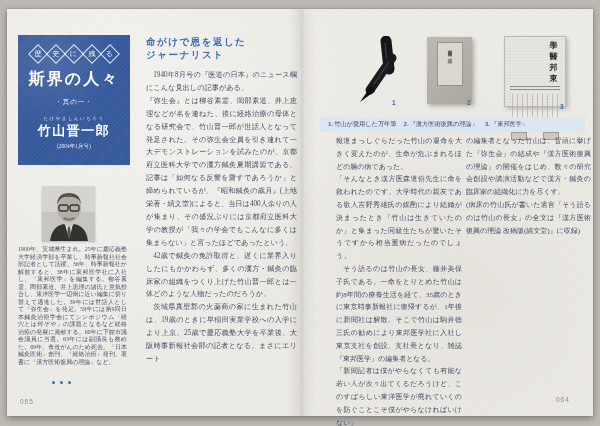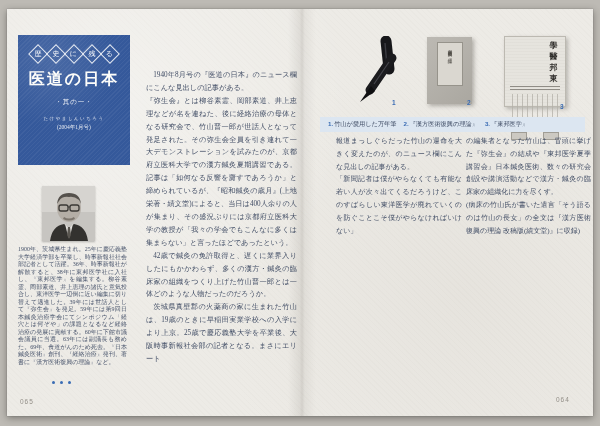--- a/index.html
+++ b/index.html
@@ -128,23 +128,24 @@
       <span class="diamond">
           <span>に</span>
         </span>
       <span class="diamond">
           <span>残</span>
         </span>
       <span class="diamond">
           <span>る</span>
         </span>
     </div>
-    <div class="series-title">医道の日本</div>
+    <div class="series-title">斯界の人々</div>
     <div class="part-label">・其の一・</div>
     <div class="furigana">たけやましんいちろう</div>
+    <div class="person-name">竹山晋一郎</div>
     <div class="issue-label">(2004年1月号)</div>
   </div>
 
   <svg id="portrait" viewBox="0 0 53 55">
     <rect x="0" y="0" width="53" height="55" fill="#c7c5c1"></rect>
     <rect x="0" y="0" width="53" height="26" fill="#d6d4d0"></rect>
     <ellipse cx="27" cy="22" rx="12" ry="14" fill="#b4aea6"></ellipse>
     <path d="M15 18 Q16 7 27 7 Q38 7 39 18 L37 14 Q32 10 27 11 Q20 10 17 15 Z" fill="#55514c"></path>
     <rect x="17" y="19" width="9" height="6" rx="2" fill="none" stroke="#3a3835" stroke-width="1.3"></rect>
     <rect x="28" y="19" width="9" height="6" rx="2" fill="none" stroke="#3a3835" stroke-width="1.3"></rect>
@@ -156,20 +157,24 @@
   </svg>
 
   <div id="bio">1900年、茨城県生まれ。25年に慶応義塾大学経済学部を卒業し、時事新報社社会部記者として活躍。36年、時事新報社が解散すると、38年に東邦医学社に入社し、『東邦医学』を編集する。柳谷素霊、岡部素道、井上恵理の諸氏と意気投合し、東洋医学一辺倒に近い編集に切り替えて邁進した。39年には世話人として『弥生会』を発足。59年には第9回日本鍼灸治療学会にてシンポジウム「経穴とは何ぞや」の課題となるなど経絡治療の発展に貢献する。60年に下館市議会議員に当選。63年には副議長も務めた。69年、食道がんのため死去。『日本鍼灸医術』創刊、『経絡治療』発刊、著書に『漢方医術復興の理論』など。</div>
   <div id="bio-dots">
       <i></i>
       <i></i>
       <i></i>
     </div>
   <div id="pn-left" class="pagenum">065</div>
 
+  <div id="lp-heading">
+    <div>命がけで恩を返した</div>
+    <div>ジャーナリスト</div>
+  </div>
 
   <div id="lp-body">
     <p class="bp indent">1940年8月号の『医道の日本』のニュース欄にこんな見出しの記事がある。</p>
     <p class="bp">『弥生会』とは柳谷素霊、岡部素道、井上恵理などが名を連ねた、後に経絡治療の母体となる研究会で、竹山晋一郎が世話人となって発足された。その弥生会全員を引き連れて一大デモンストレーションを試みたのが、京都府立医科大学での漢方鍼灸夏期講習である。記事は「如何なる反響を齎すであろうか」と締められているが、『昭和鍼灸の歳月』(上地栄著・績文堂)によると、当日は400人余りの人が集まり、その盛況ぶりには京都府立医科大学の教授が「我々の学会でもこんなに多くは集まらない」と言ったほどであったという。</p>
     <p class="bp indent">42歳で鍼灸の免許取得と、遅くに業界入りしたにもかかわらず、多くの漢方・鍼灸の臨床家の組織をつくり上げた竹山晋一郎とは一体どのような人物だったのだろうか。</p>
     <p class="bp indent">茨城県真壁郡の火薬商の家に生まれた竹山は、19歳のときに早稲田実業学校への入学により上京。25歳で慶応義塾大学を卒業後、大阪時事新報社会部の記者となる。まさにエリート</p>
   </div>
 
   <svg id="fig-pen" viewBox="0 0 52 68">
     <line x1="34" y1="5" x2="37" y2="33" stroke="#17171a" stroke-width="11" stroke-linecap="round"></line>
@@ -199,26 +204,28 @@
   </div>
   <div class="fignum" style="left:560px;top:103px;">3</div>
 
   <div id="caption-band">
     <span class="cap-item"><b>1.</b><span>竹山が愛用した万年筆</span></span>
     <span class="cap-item"><b>2.</b><span>『漢方医術復興の理論』</span></span>
     <span class="cap-item"><b>3.</b><span>『東邦医学』</span></span>
   </div>
 
   <div id="rcol1" class="rcol">
-    <p class="bp">報道まっしぐらだった竹山の運命を大きく変えたのが、のニュース欄にこんな見出しの記事がある。</p>
+    <p class="bp">報道まっしぐらだった竹山の運命を大きく変えたのが、生命が危ぶまれるほどの腸の病であった。</p>
+    <p class="bp">「そんなとき漢方医森道伯先生に命を救われたのです。大学時代の親友である歌人吉野秀雄氏の媒酌により結婚が決まったとき『竹山は生きていたのか』と集まった同級生たちが驚いたそうですから相当重病だったのでしょう」</p>
+    <p class="bp indent">そう語るのは竹山の長女、藤井美保子氏である。一命をとりとめた竹山は約8年間の療養生活を経て、35歳のときに東京時事新報社に復帰するが、1年後に新聞社は解散。そこで竹山は駒井徳三氏の勧めにより東邦医学社に入社し東京支社を創設。支社長となり、雑誌『東邦医学』の編集者となる。</p>
     <p class="bp">「新聞記者は僕がやらなくても有能な若い人が次々出てくるだろうけど、このすばらしい東洋医学が廃れていくのを防ぐことこそ僕がやらなければいけない」</p>
 
   </div>
 
   <div id="rcol2" class="rcol">
-    <p class="bp">の編集者となった竹山は、冒頭に挙げた『弥生会』の結成や『東邦医学夏季講習会』日本鍼灸医術、数々の研究会創設や講演活動などで漢方・鍼灸の臨床家の組織化に力を尽くす。</p>
+    <p class="bp">の編集者となった竹山は、冒頭に挙げた『弥生会』の結成や『漢方医術復興の理論』の開催をはじめ、数々の研究会創設や講演活動などで漢方・鍼灸の臨床家の組織化に力を尽くす。</p>
     <p class="bp">(病床の竹山氏が書いた遺言「そう語るのは竹山の長女」の全文は『漢方医術復興の理論 改稿版(績文堂)』に収録)</p>
   </div>
 
   <div id="pn-right" class="pagenum">064</div>
 
   <div id="gutter"></div>
 </div>
 
 </body></html>

